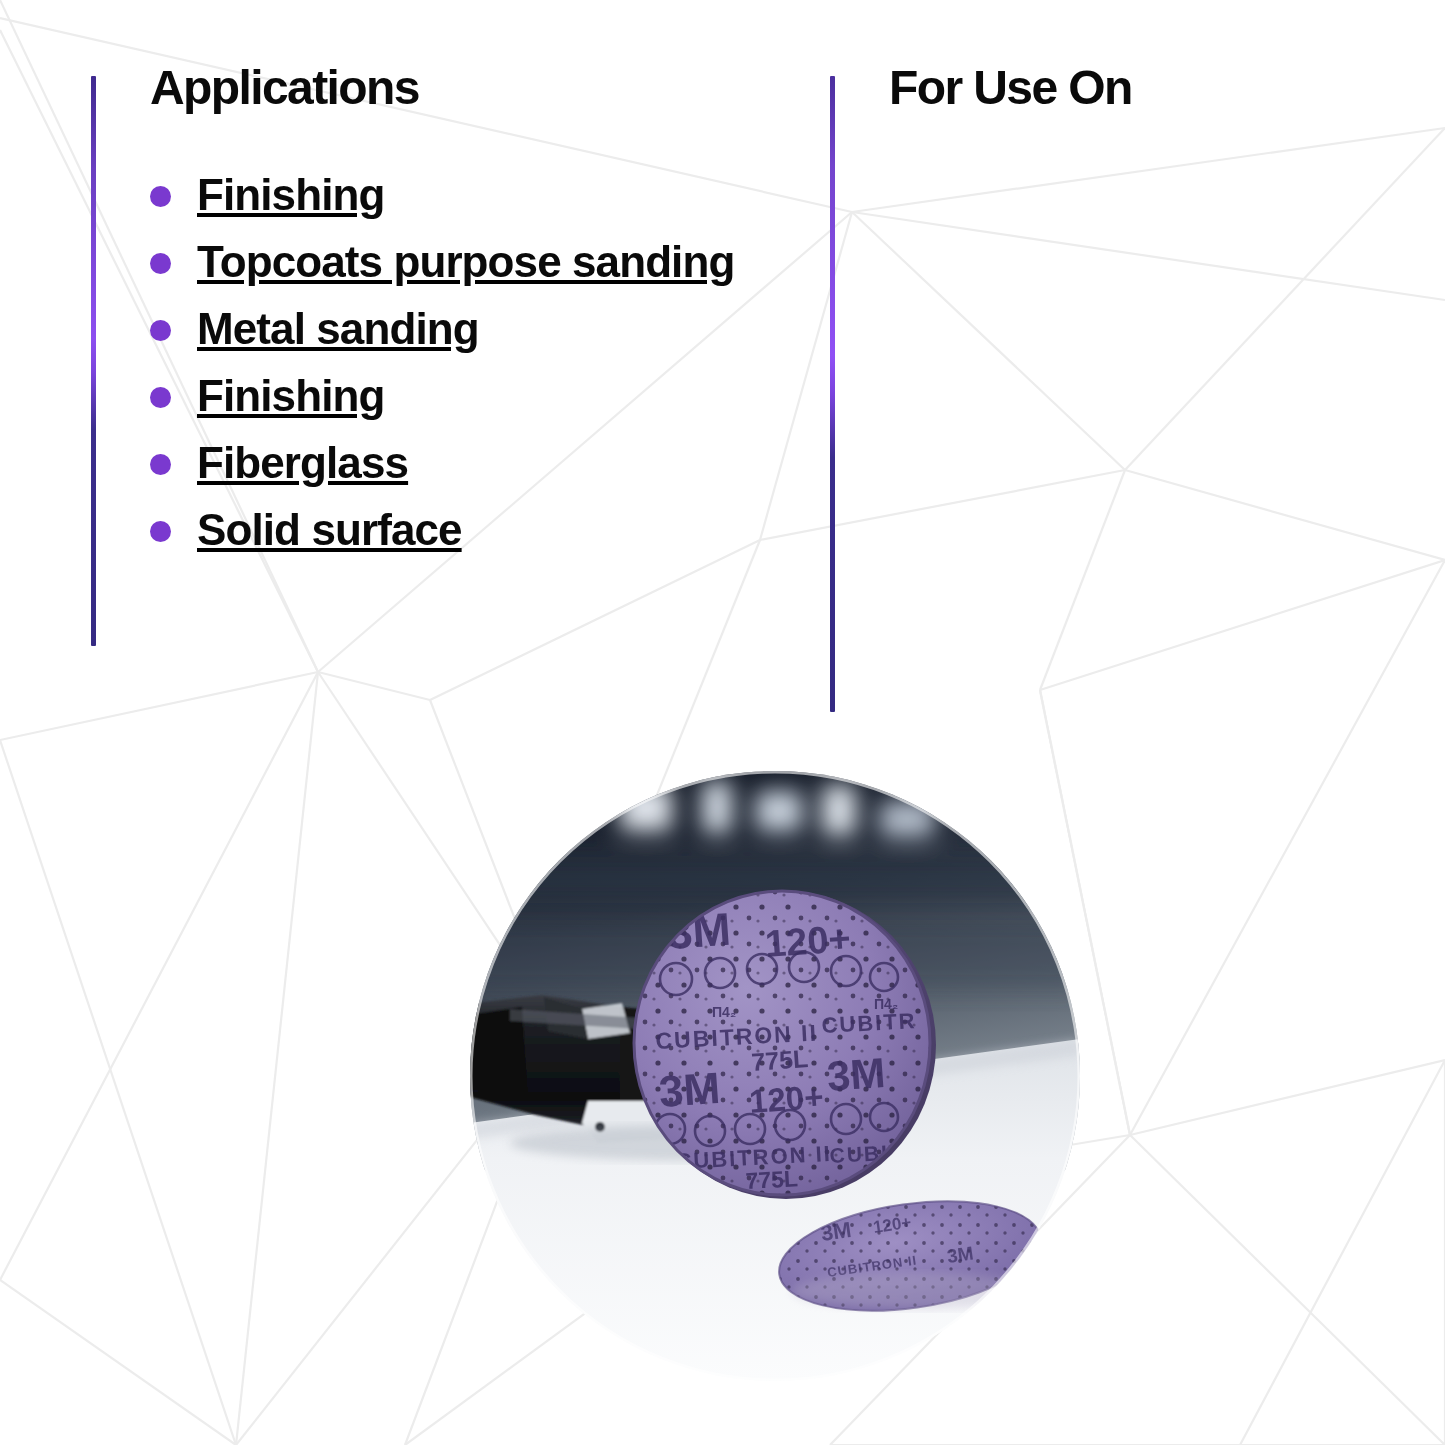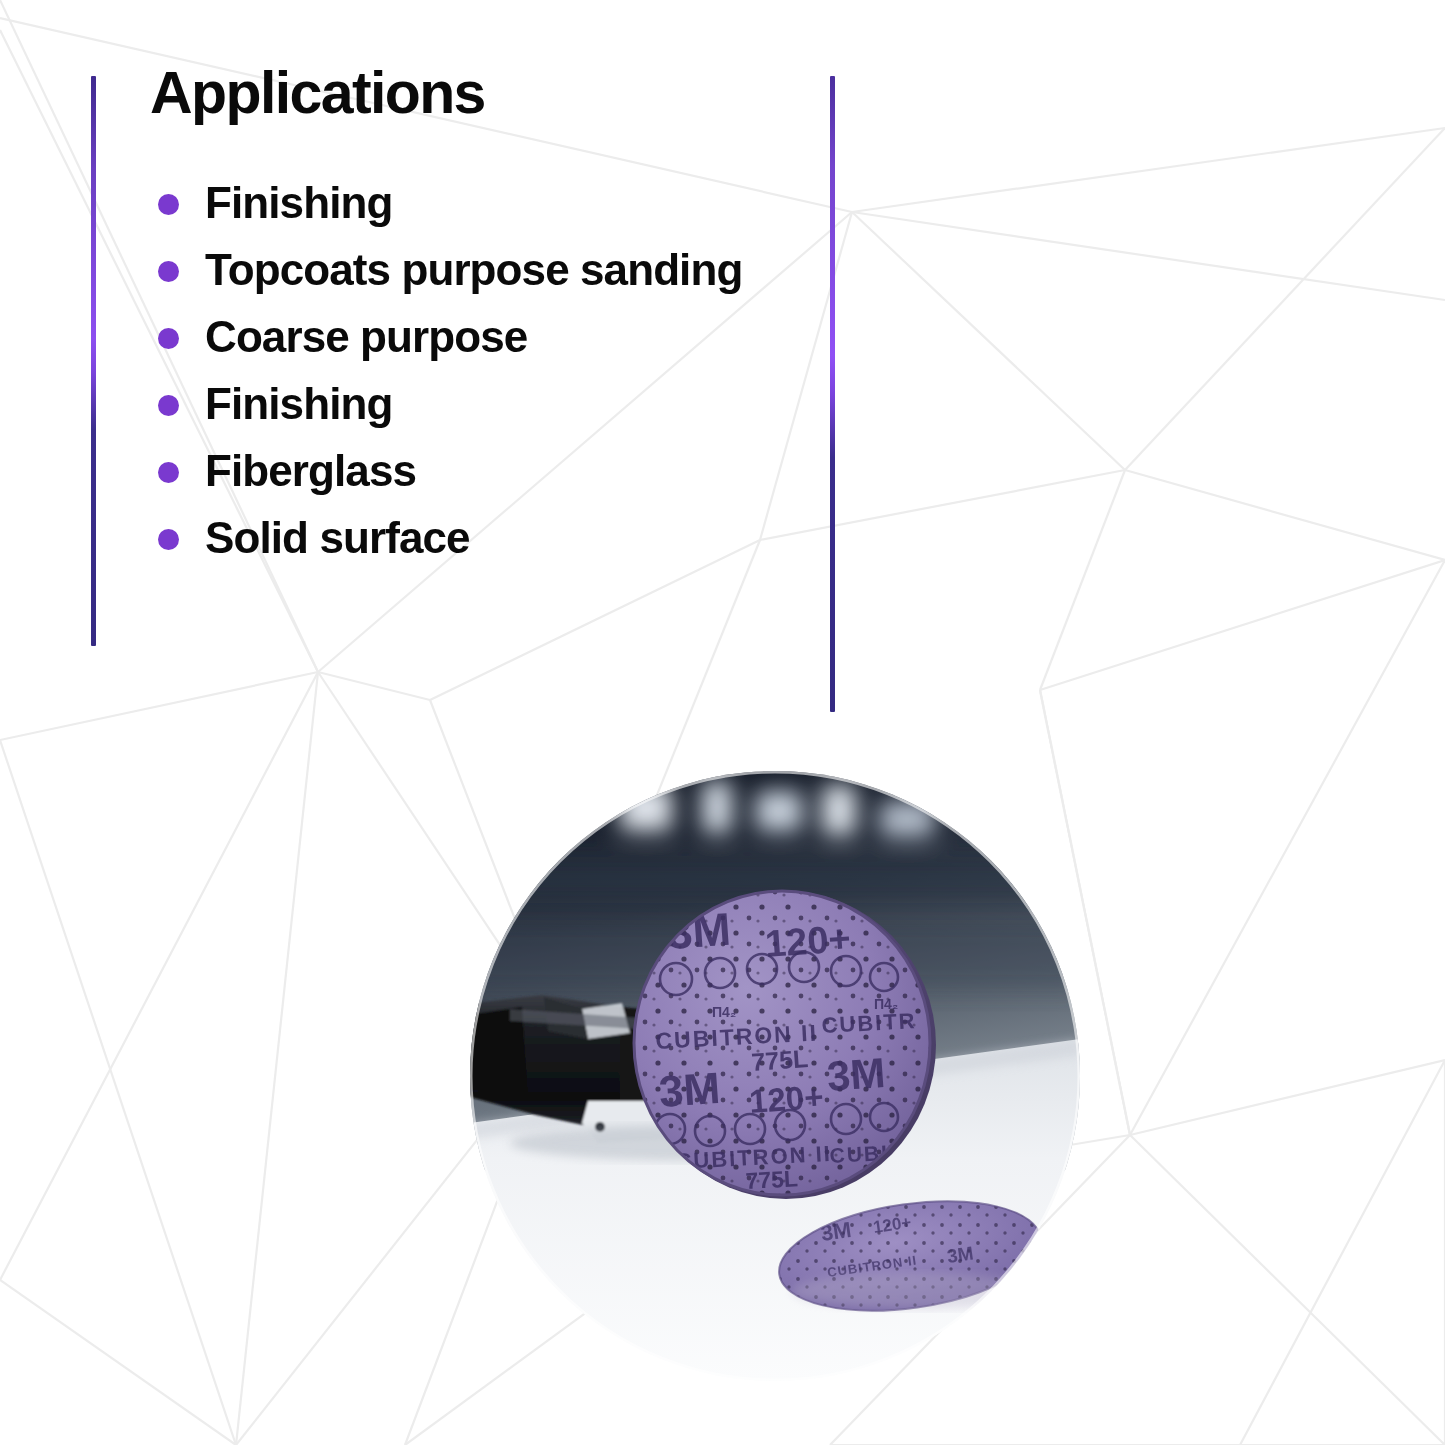--- a/index.html
+++ b/index.html
@@ -68,35 +68,36 @@
         #7a43dd 50%,
         #3a2d8c 60%,
         #342a82 100%);
   }
 
   .col-head {
     position: absolute;
     top: 64px;
     left: 59px;
     margin: 0;
-    font-size: 59px;
+    font-size: 48px;
     line-height: 1.0;
     font-weight: 700;
     letter-spacing: -1.6px;
     color: #0a0a0a;
     white-space: nowrap;
   }
 
   .bullets {
     position: absolute;
     top: 172px;
     left: 59px;
-    margin: 8px;
+    margin: 0;
     padding: 0;
     list-style: none;
+    text-decoration: underline;
   }
   .bullets li {
     position: relative;
     padding-left: 47px;
     margin: 0 0 21px 0;
     font-size: 44px;
     line-height: 46px;
     font-weight: 700;
     letter-spacing: -0.9px;
     color: #0a0a0a;
@@ -182,30 +183,31 @@
 <section class="columns">
 
   <div class="col col-left">
     <div class="rule rule-left"></div>
 
     <h2 class="col-head">Applications</h2>
 
     <ul class="bullets">
       <li>Finishing</li>
       <li>Topcoats purpose sanding</li>
-      <li>Coarse purpose</li>
+      <li>Metal sanding</li>
       <li>Finishing</li>
       <li>Fiberglass</li>
       <li>Solid surface</li>
     </ul>
   </div>
 
   <div class="col col-right">
     <div class="rule rule-right"></div>
 
+    <h2 class="col-head">For Use On</h2>
 
   </div>
 </section>
 
 <figure class="photo-wrap">
   <svg class="photo-svg" viewBox="0 0 610 610" aria-hidden="true">
     <defs>
 
       <linearGradient id="bgTop" x1="0" y1="0" x2="0.25" y2="1">
         <stop offset="0%" stop-color="#101622"></stop>

